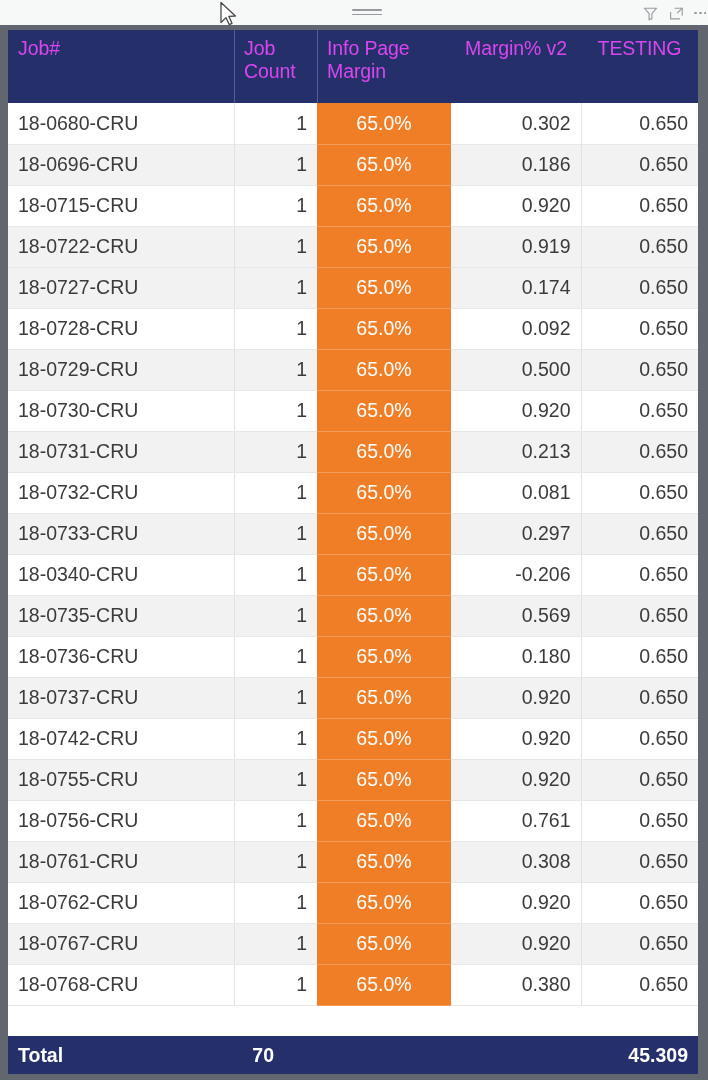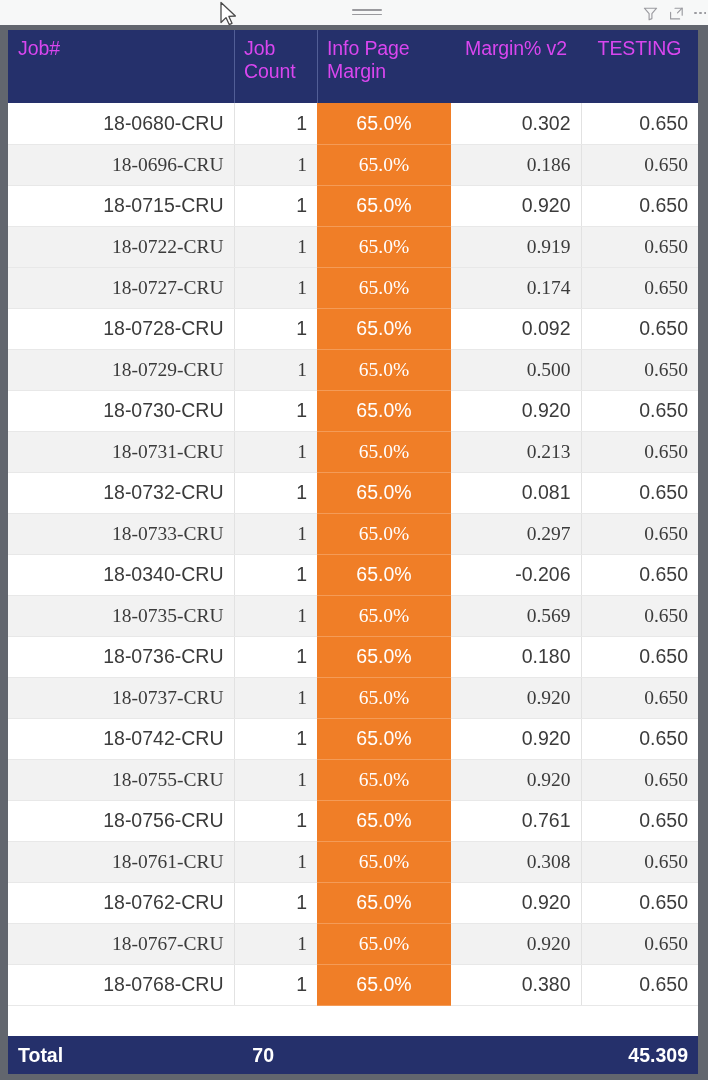--- a/index.html
+++ b/index.html
@@ -148,23 +148,23 @@
     padding: 0 10px;
     box-sizing: border-box;
     font-size: 19.5px;
     color: #3b3b3b;
     background: #ffffff;
     border-bottom: 1px solid #e8e8e8;
     white-space: nowrap;
     overflow: hidden;
     vertical-align: middle;
   }
-  tbody tr.alt td { background: #f2f2f2; font-family: Liberation Serif, serif; }
+  tbody tr.alt td { background: #f2f2f2; }
   td.num  { text-align: right; }
-  td.txt  { text-align: right; }
+  td.txt  { text-align: left; }
   td.sepL { border-left: 1px solid #e2e2e2; }
 
   
   td.cf {
     background: #f07e27 !important;
     color: #ffffff;
     text-align: center;
     border-bottom: 1px solid #f5handled;
     border-bottom-color: #f49b57;
     border-left: none;

